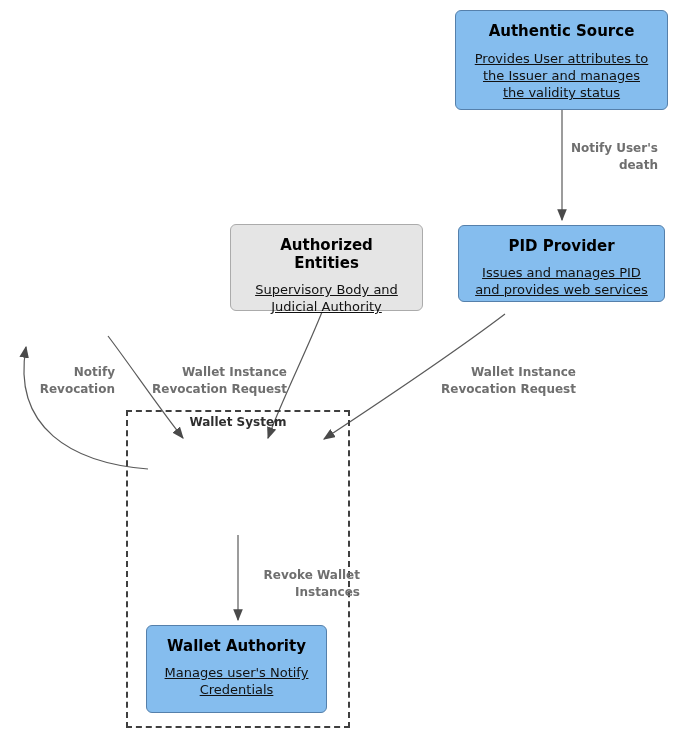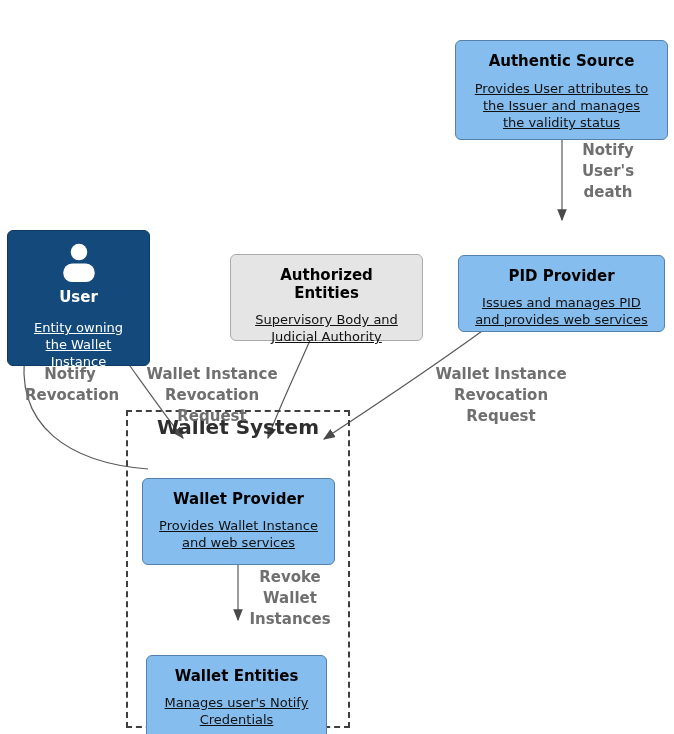--- a/index.html
+++ b/index.html
@@ -19,21 +19,20 @@
     position: absolute;
     left: 0; top: 0;
     width: 674px; height: 734px;
   }
   .node {
     position: absolute;
     box-sizing: border-box;
     border-radius: 6px;
     text-align: center;
     padding: 0 16px;
-    margin-top: 30px;
   }
   .node.blue {
     background: #85BDEE;
     border: 1px solid #5580ab;
   }
   .node.gray {
     background: #e5e5e5;
     border: 1px solid #ababab;
   }
   .node.darkblue {
@@ -68,29 +67,29 @@
     box-sizing: border-box;
     border: 2px dashed #3f3f3f;
     background: transparent;
   }
   .container-title {
     position: absolute;
     width: 100%;
     top: 3px;
     text-align: center;
     font-weight: bold;
-    font-size: 20px;
+    font-size: 12px;
     color: #2e2e2e;
   }
   .edge-label {
     position: absolute;
     transform: translateX(-50%);
-    text-align: center;
+    text-align: right;
     font-weight: bold;
-    font-size: 15px;
+    font-size: 12px;
     line-height: 1.4;
     color: #6F6F6F;
   }
 </style>
 </head>
 <body>
 
 <div id="canvas">
 
   <svg id="edge-layer" viewBox="0 0 674 734" xmlns="http://www.w3.org/2000/svg">
@@ -111,55 +110,41 @@
 
   <div class="wallet-system" style="left:126px;top:410px;width:224px;height:318px">
     <div class="container-title">Wallet System</div>
   </div>
 
   <div class="node blue tall" style="left:455px;top:10px;width:213px;height:100px">
     <div class="node-title">Authentic Source</div>
     <div class="node-desc">Provides User attributes to the Issuer and manages the validity status</div>
   </div>
 
-  <div class="node darkblue" style="left:7px;top:200px;width:143px;height:136px">
-    <div class="person-wrap">
-      <svg width="46" height="46" viewBox="0 0 24 24" aria-hidden="true">
-        <circle cx="12" cy="6.3" r="4.3" fill="#ffffff"></circle>
-        <rect x="3.8" y="12.3" width="16.4" height="9.6" rx="4.6" fill="#ffffff"></rect>
-      </svg>
-    </div>
-    <div class="node-title">User</div>
-    <div class="node-desc">Entity owning the Wallet Instance</div>
-  </div>
 
   <div class="node gray" style="left:230px;top:224px;width:193px;height:87px">
     <div class="node-title">Authorized Entities</div>
     <div class="node-desc">Supervisory Body and Judicial Authority</div>
   </div>
 
   <div class="node blue" style="left:458px;top:225px;width:207px;height:77px">
     <div class="node-title">PID Provider</div>
     <div class="node-desc">Issues and manages PID and provides web services</div>
   </div>
 
-  <div class="node blue" style="left:142px;top:448px;width:193px;height:87px">
-    <div class="node-title">Wallet Provider</div>
-    <div class="node-desc">Provides Wallet Instance and web services</div>
-  </div>
 
   <div class="node blue" style="left:146px;top:625px;width:181px;height:88px">
-    <div class="node-title">Wallet Entities</div>
+    <div class="node-title">Wallet Authority</div>
     <div class="node-desc">Manages user's Notify Credentials</div>
   </div>
 
   <div class="edge-label" style="left:608px;top:140px;width:100px">Notify User's death</div>
 
   <div class="edge-label" style="left:212px;top:364px;width:150px">Wallet Instance Revocation Request</div>
 
 
   <div class="edge-label" style="left:501px;top:364px;width:150px">Wallet Instance Revocation Request</div>
 
   <div class="edge-label" style="left:70px;top:364px;width:90px">Notify Revocation</div>
 
-  <div class="edge-label" style="left:290px;top:567px;width:112px">Revoke Wallet Instances</div>
+  <div class="edge-label" style="left:304px;top:567px;width:112px">Revoke Wallet Instances</div>
 
 </div>
 
 </body></html>

